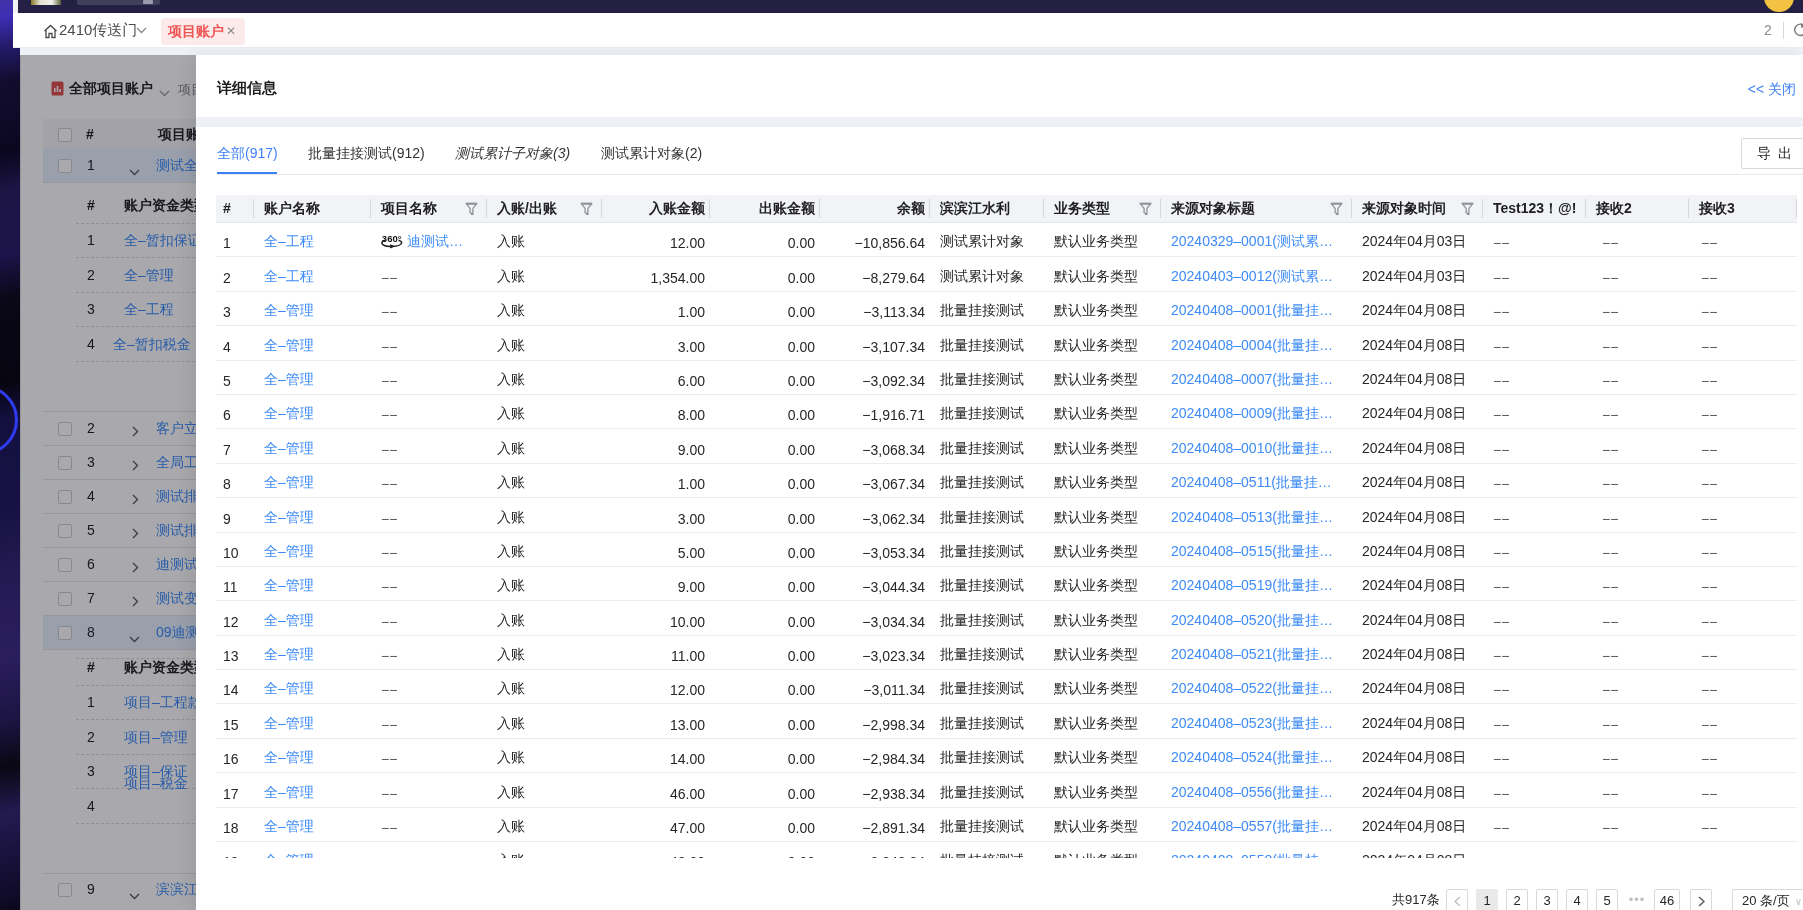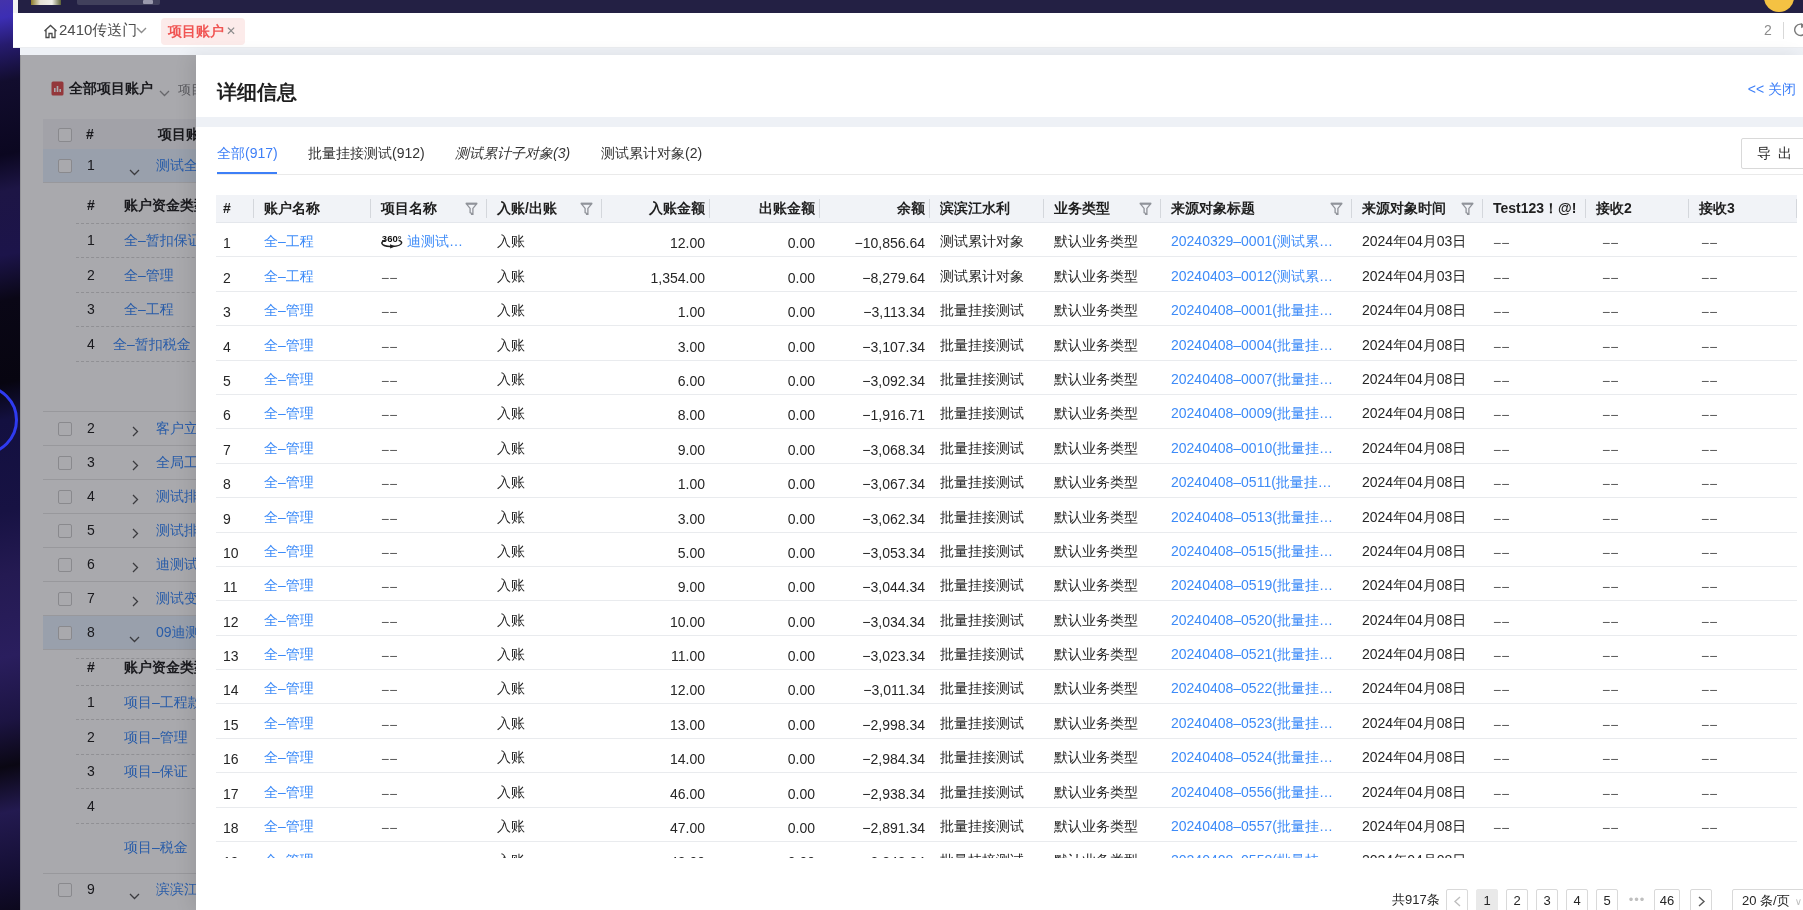--- a/index.html
+++ b/index.html
@@ -42,21 +42,21 @@
 .lp-link { color:#3d8bf8; }
 .cbx { position:absolute; width:14px; height:14px; border:1px solid #cfcfcf; border-radius:2px; background:#fff; }
 .dashrow { border-bottom:1px dashed #d9d9d9; }
 
 
 #mask { left:20px; top:55px; width:176px; height:855px; background:rgba(2,2,14,0.34); }
 
 
 #drawer { left:196px; top:55px; width:1607px; height:855px; background:#fff; box-shadow:-6px 0 16px rgba(0,0,0,0.08); }
 #dhead { position:absolute; left:0; top:0; width:100%; height:62px; background:#fff; }
-#dtitle { position:absolute; left:21px; top:24px; font-size:20px; font-weight:bold; color:#1f1f1f; }
+#dtitle { position:absolute; left:21px; top:24px; font-size:15px; font-weight:bold; color:#1f1f1f; }
 #dclose { position:absolute; right:7px; top:26px; font-size:14px; color:#3f80f8; }
 #dband { position:absolute; left:0; top:62px; width:100%; height:10px; background:#eef1f6; }
 .tab { position:absolute; top:90px; font-size:14px; color:#333; }
 .tab.active { color:#3d7ff7; }
 #tabline { position:absolute; left:21px; top:117px; width:60px; height:2px; background:#3d7ff7; }
 #exportbtn { position:absolute; left:1545px; top:83px; width:67px; height:31px; border:1px solid #d9d9d9; border-radius:2px; background:#fff; font-size:14px; color:#262626; text-align:center; line-height:29px; }
 
 
 #tblwrap { position:absolute; left:20px; top:140px; width:1581px; height:663px; overflow:hidden; }
 table { border-collapse:collapse; table-layout:fixed; width:1581px; }
@@ -207,21 +207,21 @@
       <span class="lp" style="left:86px;top:639.0px">1</span>
       <span class="lp lp-link" style="left:123px;top:639.0px">项目–工程款</span>
       <div class="lp dashrow" style="left:75px;top:665.5px;width:345px;height:34px"></div>
       <span class="lp" style="left:86px;top:673.5px">2</span>
       <span class="lp lp-link" style="left:123px;top:673.5px">项目–管理</span>
       <div class="lp dashrow" style="left:75px;top:700.0px;width:345px;height:34px"></div>
       <span class="lp" style="left:86px;top:708.0px">3</span>
       <span class="lp lp-link" style="left:123px;top:708.0px">项目–保证</span>
       <div class="lp dashrow" style="left:75px;top:734.5px;width:345px;height:34px"></div>
       <span class="lp" style="left:86px;top:742.5px">4</span>
-      <span class="lp lp-link" style="left:123px;top:784px">项目–税金</span>
+      <span class="lp lp-link" style="left:123px;top:720px">项目–税金</span>
       <div class="lp" style="left:75px;top:630px;width:345px;height:0;border-top:1px dashed #d9d9d9"></div>
       <div class="lp" style="left:42px;top:818px;width:378px;height:34px;border-top:1px solid #e6e6e6"></div>
       <span class="cbx" style="left:57px;top:828px"></span>
       <span class="lp" style="left:86px;top:826px">9</span>
       <span class="lp" style="left:128px;top:832px"><svg width="11" height="7" viewBox="0 0 11 7">
           <polyline points="1,1 5.5,5.5 10,1" fill="none" stroke="#595959" stroke-width="1.3"></polyline>
         </svg></span>
       <span class="lp lp-link" style="left:155px;top:826px">滨滨江水利</span>
     </div>
   </div>

